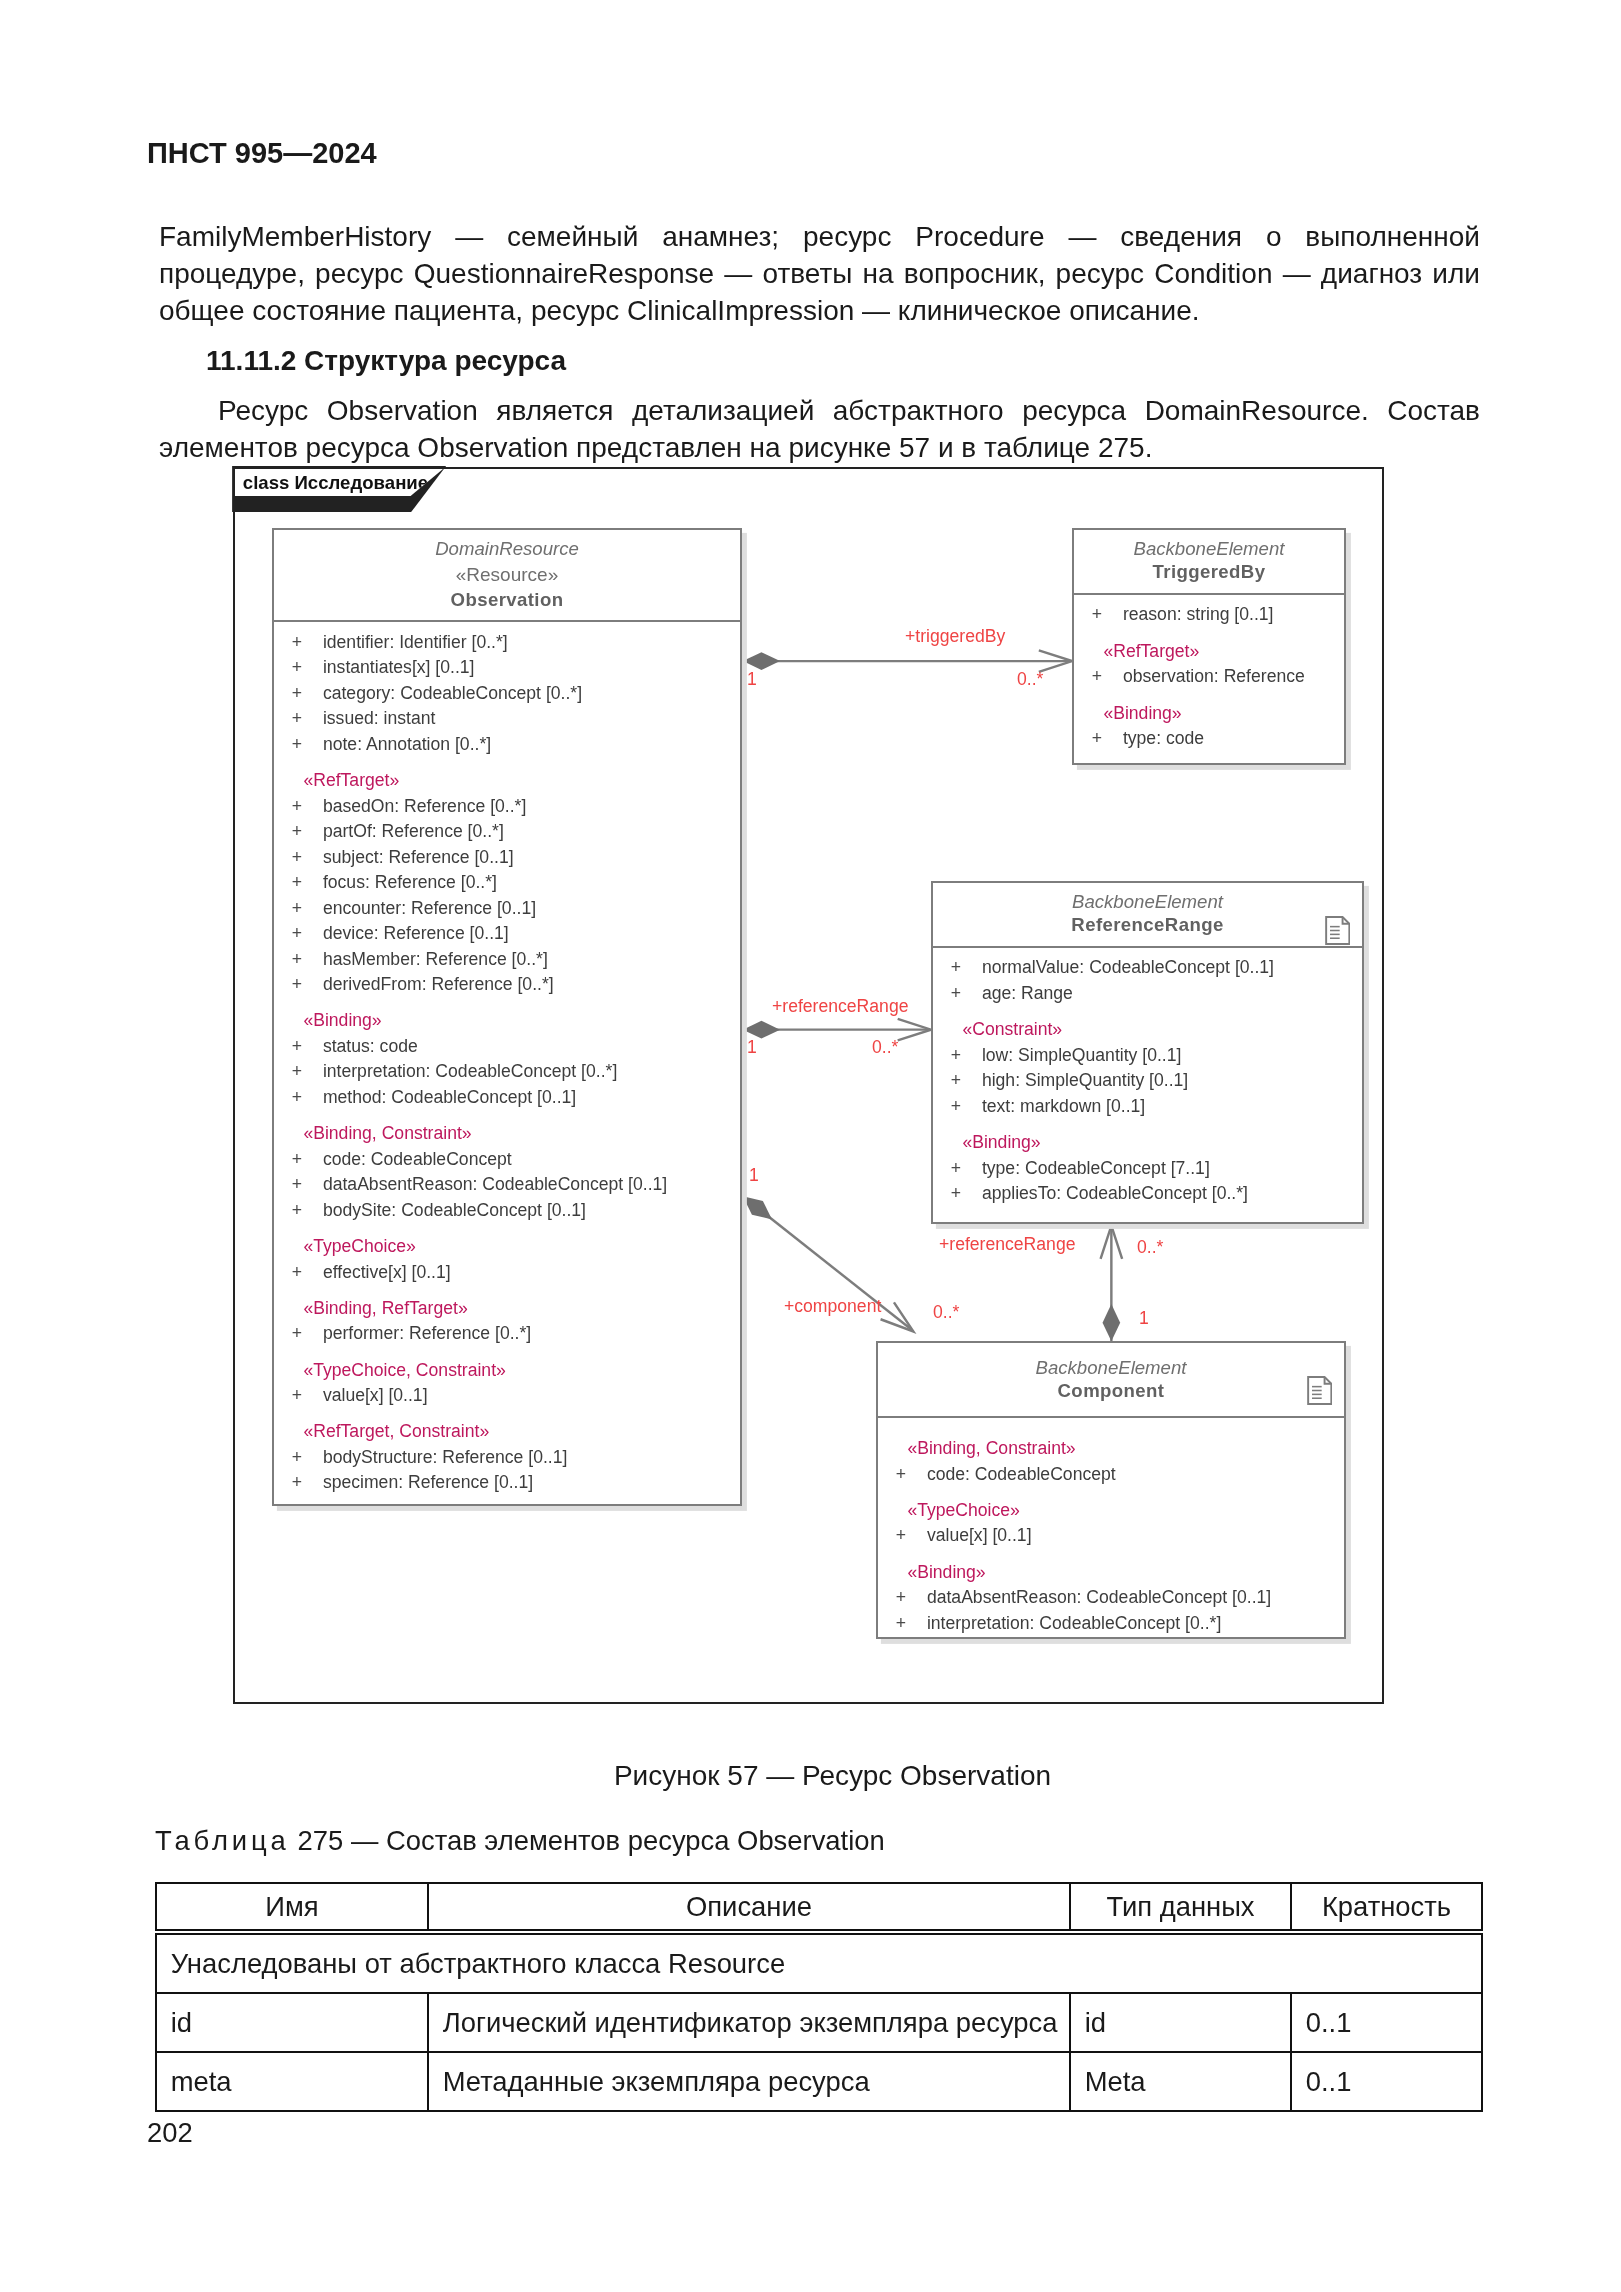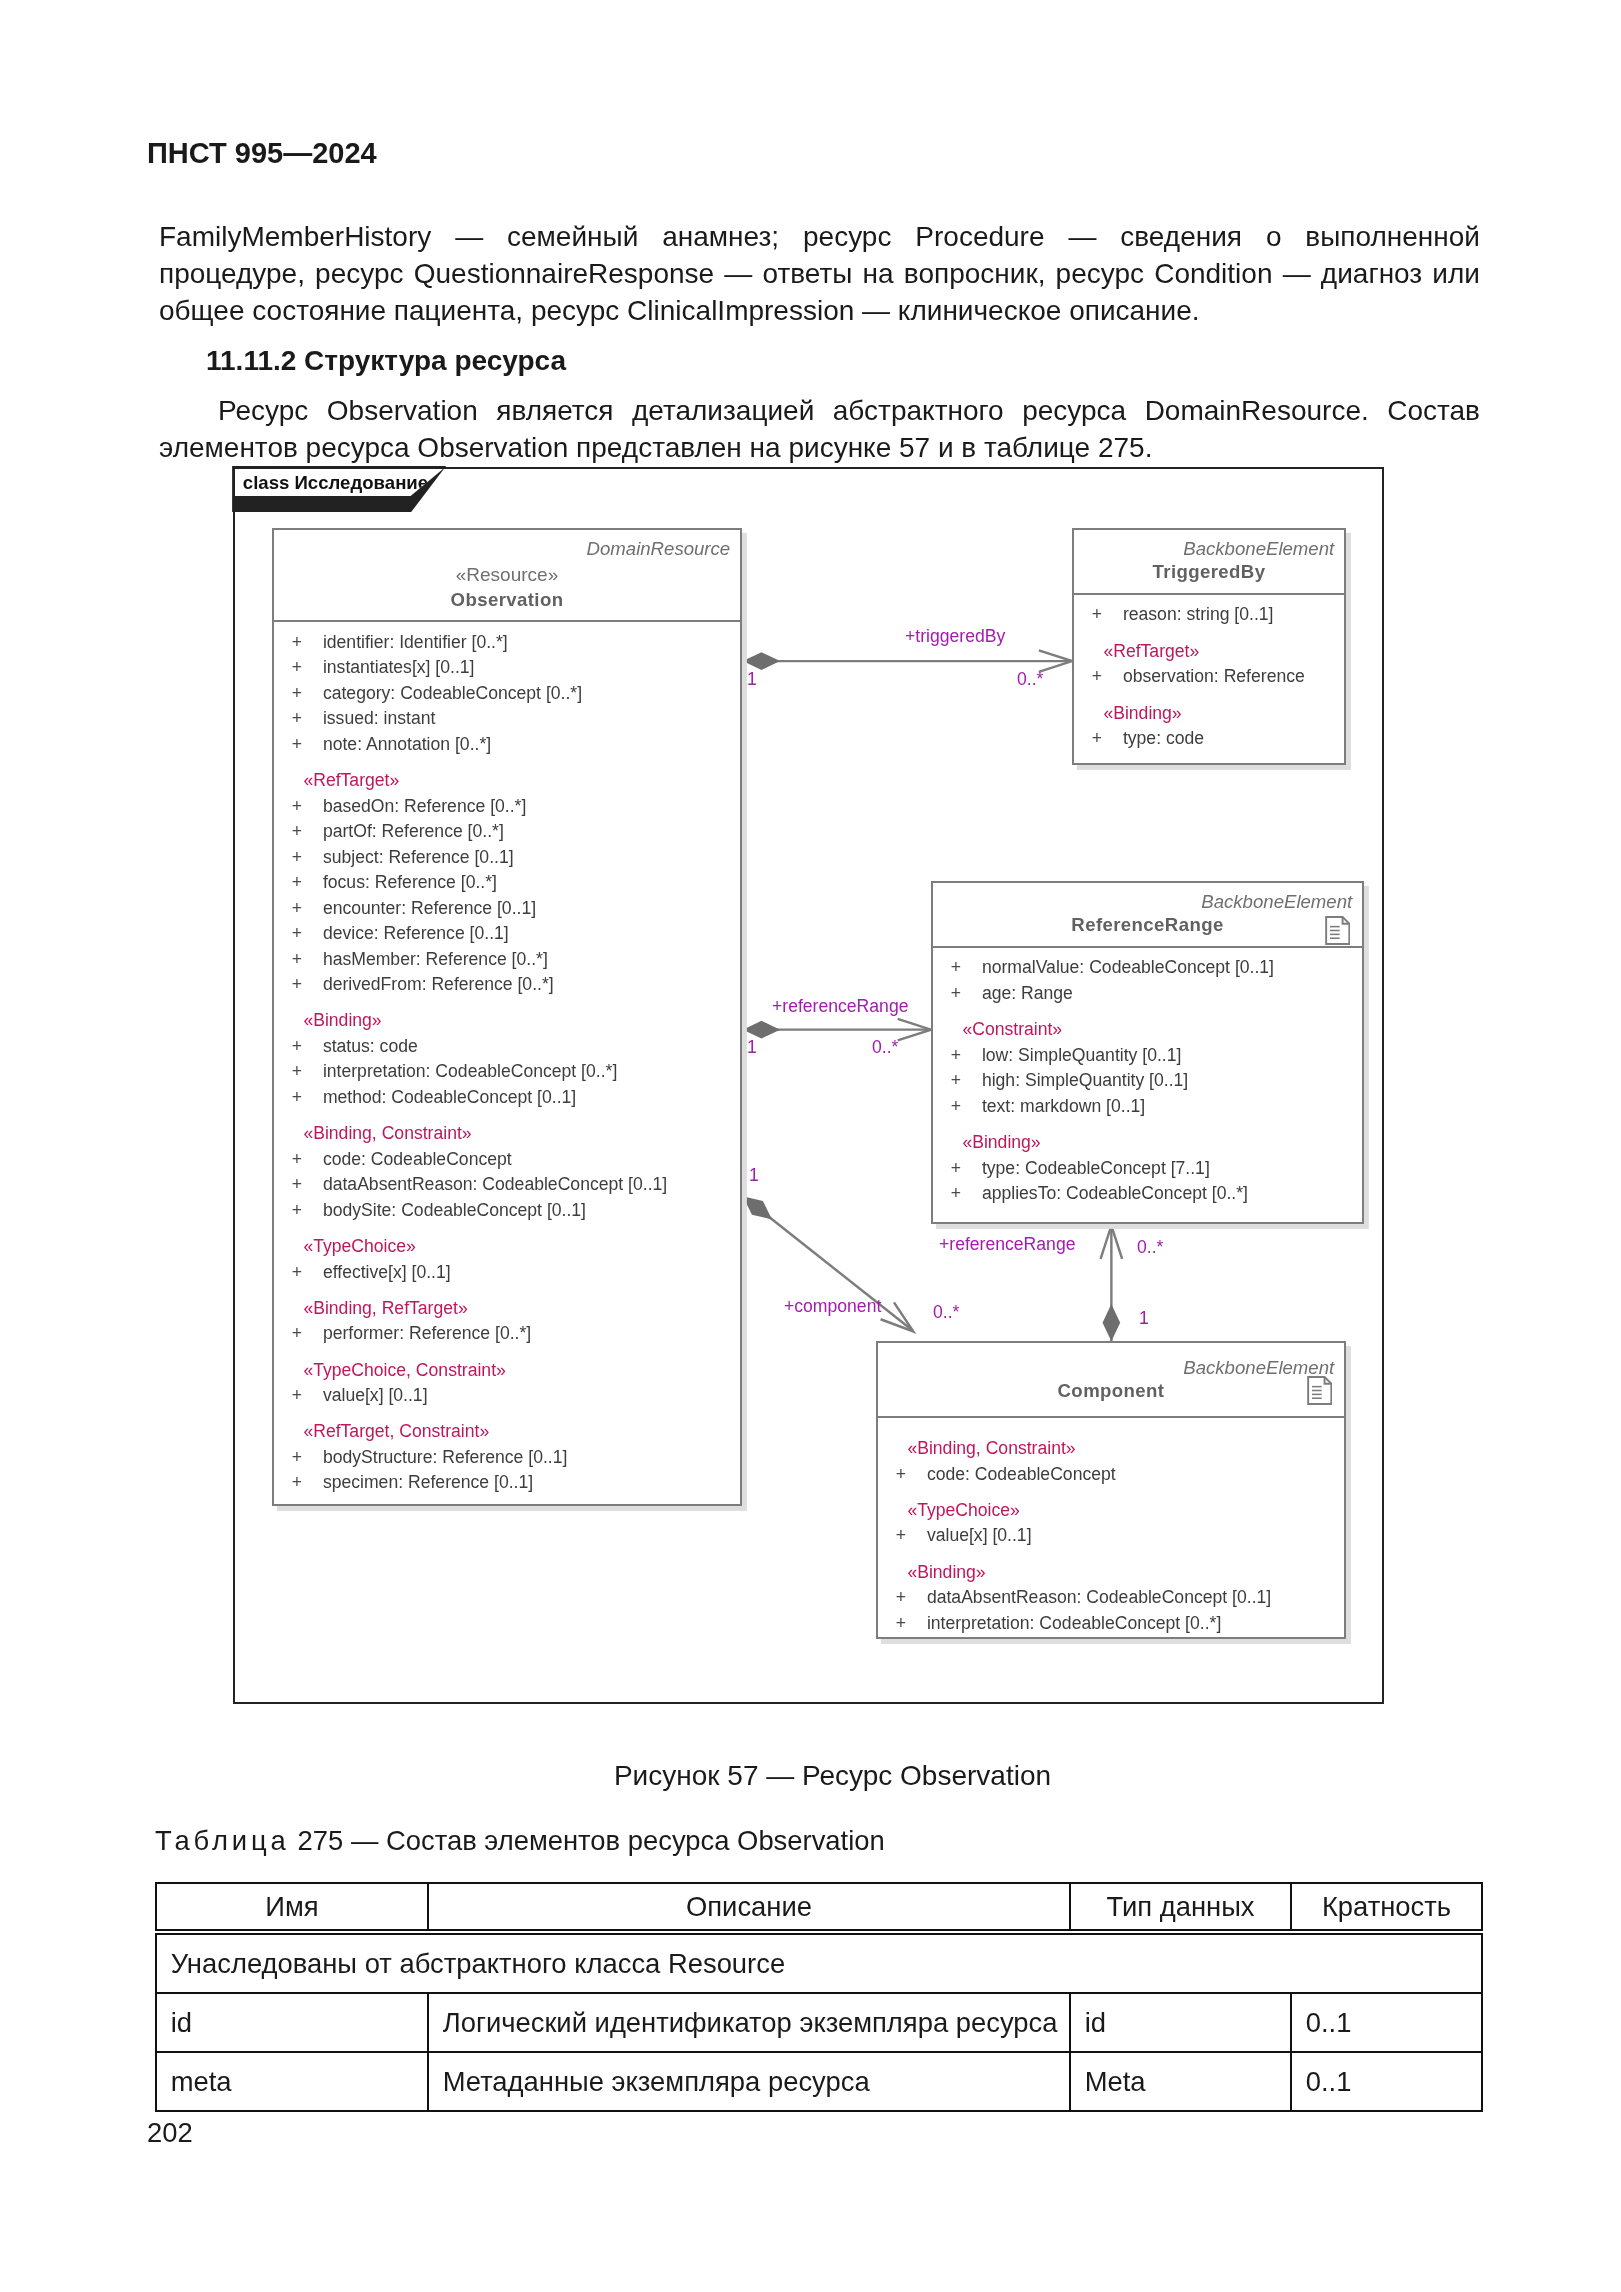--- a/index.html
+++ b/index.html
@@ -18,37 +18,37 @@
              border:2.9px solid #222;background:#fff;}
   .frame-tab{position:absolute;left:-2.9px;top:-2.9px;width:214px;height:46px;background:#222;
              clip-path:polygon(0 0,100% 0,calc(100% - 35px) 100%,0 100%);}
   .frame-tab-inner{position:absolute;left:2.9px;top:2.9px;width:208px;height:27.4px;background:#fff;
              clip-path:polygon(0 0,100% 0,calc(100% - 33px) 100%,0 100%);
              font-size:18.6px;font-weight:bold;color:#111;line-height:27.4px;padding-left:7.8px;box-sizing:border-box;}
 
   
   .uml-box{position:absolute;background:#fff;border:2px solid #7d7d7d;box-shadow:4.9px 4.9px 0 #dedede;box-sizing:border-box;overflow:hidden;}
   .uml-head{border-bottom:2px solid #7d7d7d;padding:7.8px 9.8px 7.8px 9.8px;position:relative;}
-  .uml-type{display:block;text-align:right;font-style:italic;color:#6f6f6f;font-size:18.6px;line-height:21.6px;}
+  .uml-type{display:block;text-align:center;font-style:italic;color:#6f6f6f;font-size:18.6px;line-height:21.6px;}
   .uml-stereo{text-align:center;color:#6f6f6f;font-size:19px;line-height:23.5px;margin-top:3.9px;}
   .uml-name{text-align:center;font-weight:bold;color:#616161;font-size:18.6px;line-height:25.5px;letter-spacing:0.4px;}
   .uml-body{padding:7.8px 5.9px 3.9px 5.9px;}
   .grp-header{color:#be185d;font-size:17.6px;line-height:26.5px;margin-top:9.8px;padding-left:23.5px;}
   .attr{display:flex;color:#3d3d3d;font-size:17.6px;line-height:25.5px;}
   .attr .plus{width:43px;padding-left:11.8px;box-sizing:border-box;color:#4a4a4a;}
   .note-ic{position:absolute;right:11.8px;top:33px;}
 
   #box-observation{left:37px;top:59px;width:470px;height:978px;}
   #box-triggeredby{left:837px;top:59px;width:274px;height:237px;}
   #box-referencerange{left:696px;top:412px;width:433px;height:343px;}
   #box-component{left:641px;top:872px;width:470px;height:298px;}
   #box-component .uml-head{padding-top:13.7px;padding-bottom:11.8px;}
 
   
-  .clabel{position:absolute;font-size:17.6px;color:#a21caf;white-space:nowrap;}
+  .clabel{position:absolute;font-size:17.6px;color:#ef4444;white-space:nowrap;}
   .conn-svg{position:absolute;left:0;top:0;pointer-events:none;}
 
   
   .fig-caption{position:absolute;left:0;top:1760px;width:1621px;text-align:center;font-size:28px;padding-left:22px;}
 
   
   .tbl-caption{position:absolute;left:155px;top:1825px;font-size:27.4px;}
   .tbl-caption .ls{letter-spacing:3.9px;}
   .tbl-caption span{margin-right:7.8px;}
   table.tbl{position:absolute;left:155px;top:1882px;width:1325px;border-collapse:collapse;

